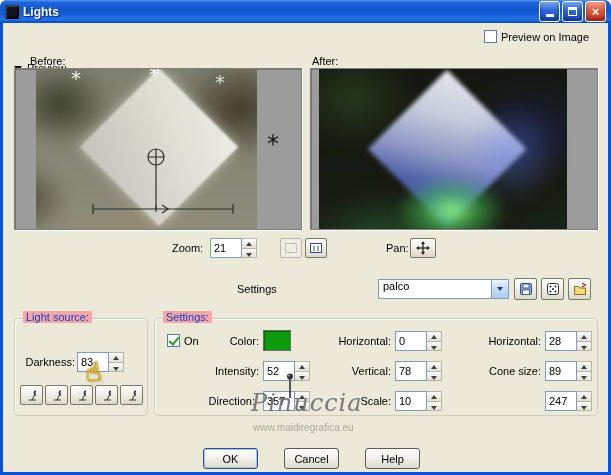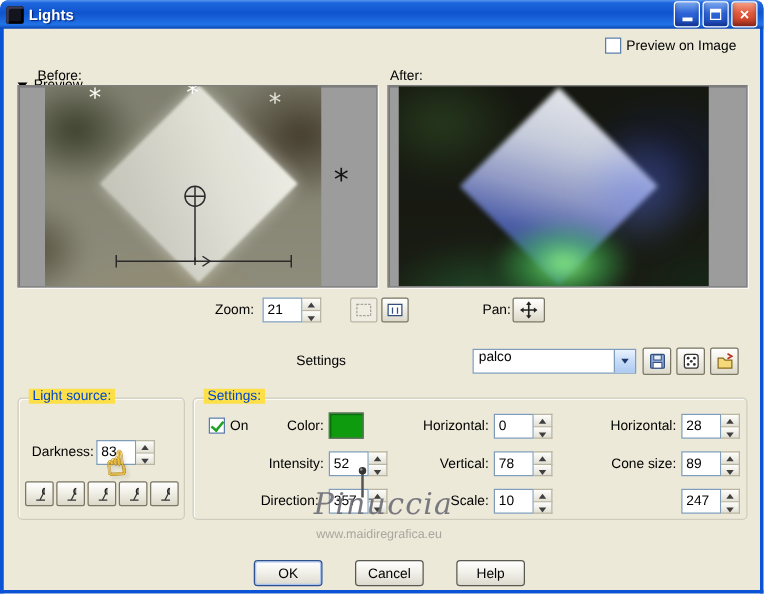--- a/index.html
+++ b/index.html
@@ -96,21 +96,21 @@
     border:1px solid #7F9DB9; display:flex; cursor:pointer; }
   .combo-text{ flex:1; padding:0 4px; overflow:hidden; }
   .combo-arrow{ width:17px; height:18px; position:relative; border-left:1px solid #7F9DB9;
     background:linear-gradient(180deg,#EAF3FE,#C9DDF8 45%,#AECBF2); }
   .combo-arrow::after{ content:""; position:absolute; left:5px; top:7px;
     border-left:3.5px solid transparent; border-right:3.5px solid transparent; border-top:4px solid #1D3A6E; }
 
   
   .group{ position:absolute; border:1px solid #CFCDBE; border-radius:4px;
     box-shadow: inset 1px 1px 0 rgba(255,255,255,.8); }
-  .group-title{ position:absolute; top:-8px; left:8px; background:#fde047; padding:0 3px; color:#0046D5; }
+  .group-title{ position:absolute; top:-8px; left:8px; background:#fca5a5; padding:0 3px; color:#0046D5; }
   .flabel{ position:absolute; text-align:right; white-space:nowrap; }
   .swatch{ position:absolute; border:1px solid #6B6B6B; box-shadow: inset 1px 1px 1px rgba(0,0,0,.35); cursor:pointer; }
   .onfield{ position:absolute; display:flex; align-items:center; gap:4px; cursor:pointer; }
 
   .hand{ position:absolute; font-size:26px; color:#FFD24A; z-index:7; transform:rotate(-8deg);
     font-family:"DejaVu Sans",sans-serif; pointer-events:none;
     text-shadow:-1px 0 0 #B8860B, 1px 0 0 #B8860B, 0 -1px 0 #B8860B, 0 1px 0 #B8860B, 2px 3px 3px rgba(0,0,0,.35); }
 
   .lights-row{ position:absolute; left:5px; top:66px; display:flex; gap:2px; }
   .lbtn{ width:23px; height:20px; display:flex; align-items:center; justify-content:center;

